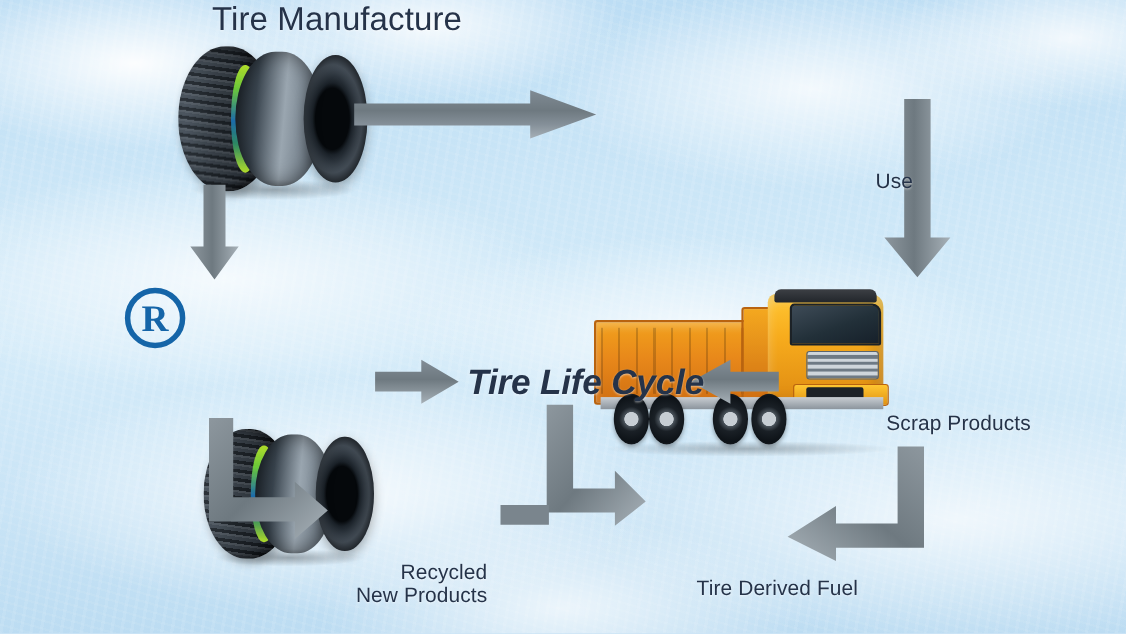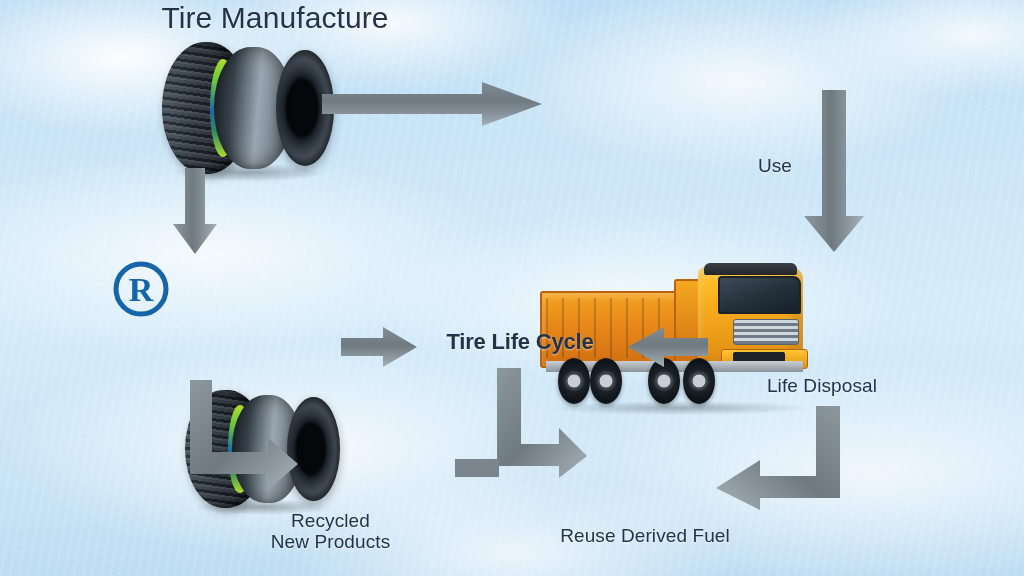--- a/index.html
+++ b/index.html
@@ -29,24 +29,24 @@
     background-image:
       repeating-linear-gradient(100deg, rgba(255,255,255,.10) 0 3px, rgba(255,255,255,0) 3px 9px),
       repeating-linear-gradient(16deg,  rgba(255,255,255,.07) 0 2px, rgba(255,255,255,0) 2px 7px);
     opacity:.9;
   }
   .lbl{
     position:absolute;color:#253349;white-space:pre-line;line-height:1.12;
     letter-spacing:.1px;text-shadow:0 1px 2px rgba(255,255,255,.55);
     z-index:7;
   }
-  .lbl.center{text-align:center;}
+  .lbl.center{text-align:right;}
   .lbl.big{font-size:30px;}
   .lbl.med{font-size:19px;}
-  .lbl.bold{font-weight:bold;font-size:22px;letter-spacing:-.2px;}
+  .lbl.bold{font-weight:bold;font-size:32px;letter-spacing:-.2px;font-style:italic;}
 
   
   .arrow{position:absolute;z-index:6;}
   .arrow svg{display:block;overflow:visible;}
 
   
   .art{position:absolute;z-index:5;}
 
   
   .tirestack{position:relative;}
@@ -294,23 +294,23 @@
     <svg viewBox="0 0 62 62" width="62" height="62">
       <circle cx="31" cy="31" r="25" fill="none" stroke="#1565a8" stroke-width="5"></circle>
       <text x="31" y="43" text-anchor="middle" font-family="Liberation Serif, serif" font-size="34" font-weight="bold" fill="#1565a8">R</text>
     </svg>
   </div>
 
   <div class="lbl big center" style="left:130px;top:1px;width:290px;">Tire Manufacture</div>
 
   <div class="lbl med center" style="left:720px;top:155px;width:110px;">Use</div>
 
-  <div class="lbl med center" style="left:707px;top:375px;width:230px;">Life Disposal</div>
+  <div class="lbl med center" style="left:707px;top:375px;width:230px;">Scrap Products</div>
 
 
   <div class="lbl med center" style="left:218px;top:510px;width:225px;">Recycled
 New Products</div>
 
-  <div class="lbl med center" style="left:510px;top:525px;width:270px;">Reuse Derived Fuel</div>
+  <div class="lbl med center" style="left:510px;top:525px;width:270px;">Tire Derived Fuel</div>
 
   <div class="lbl bold center" style="left:400px;top:330px;width:240px;">Tire Life Cycle</div>
 
 </div>
 
 </body></html>

